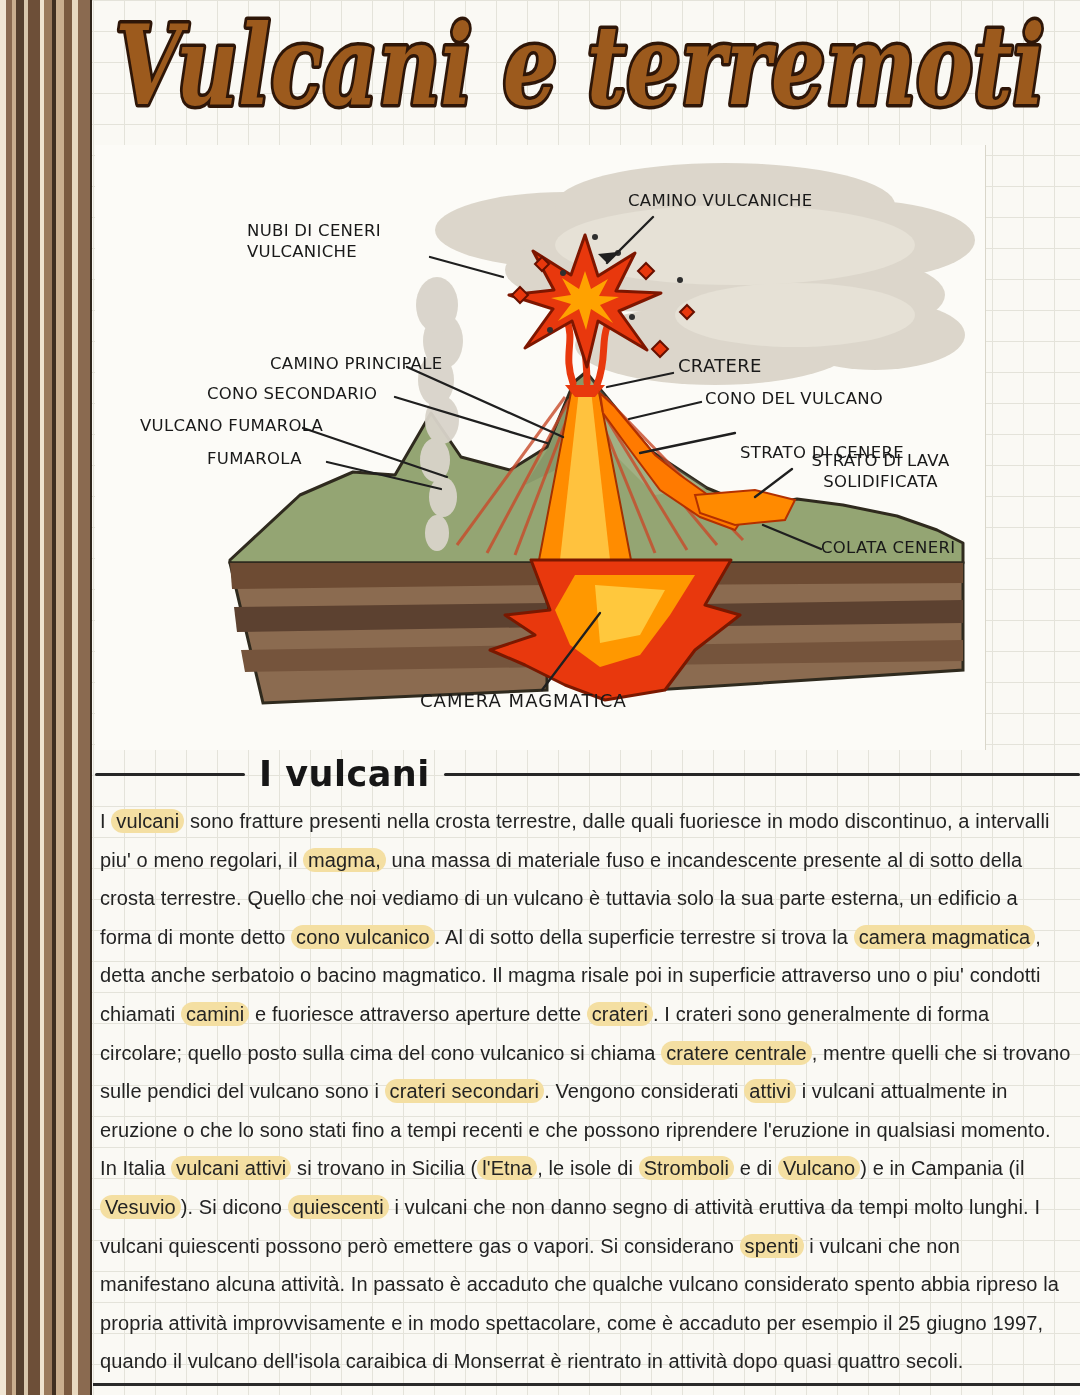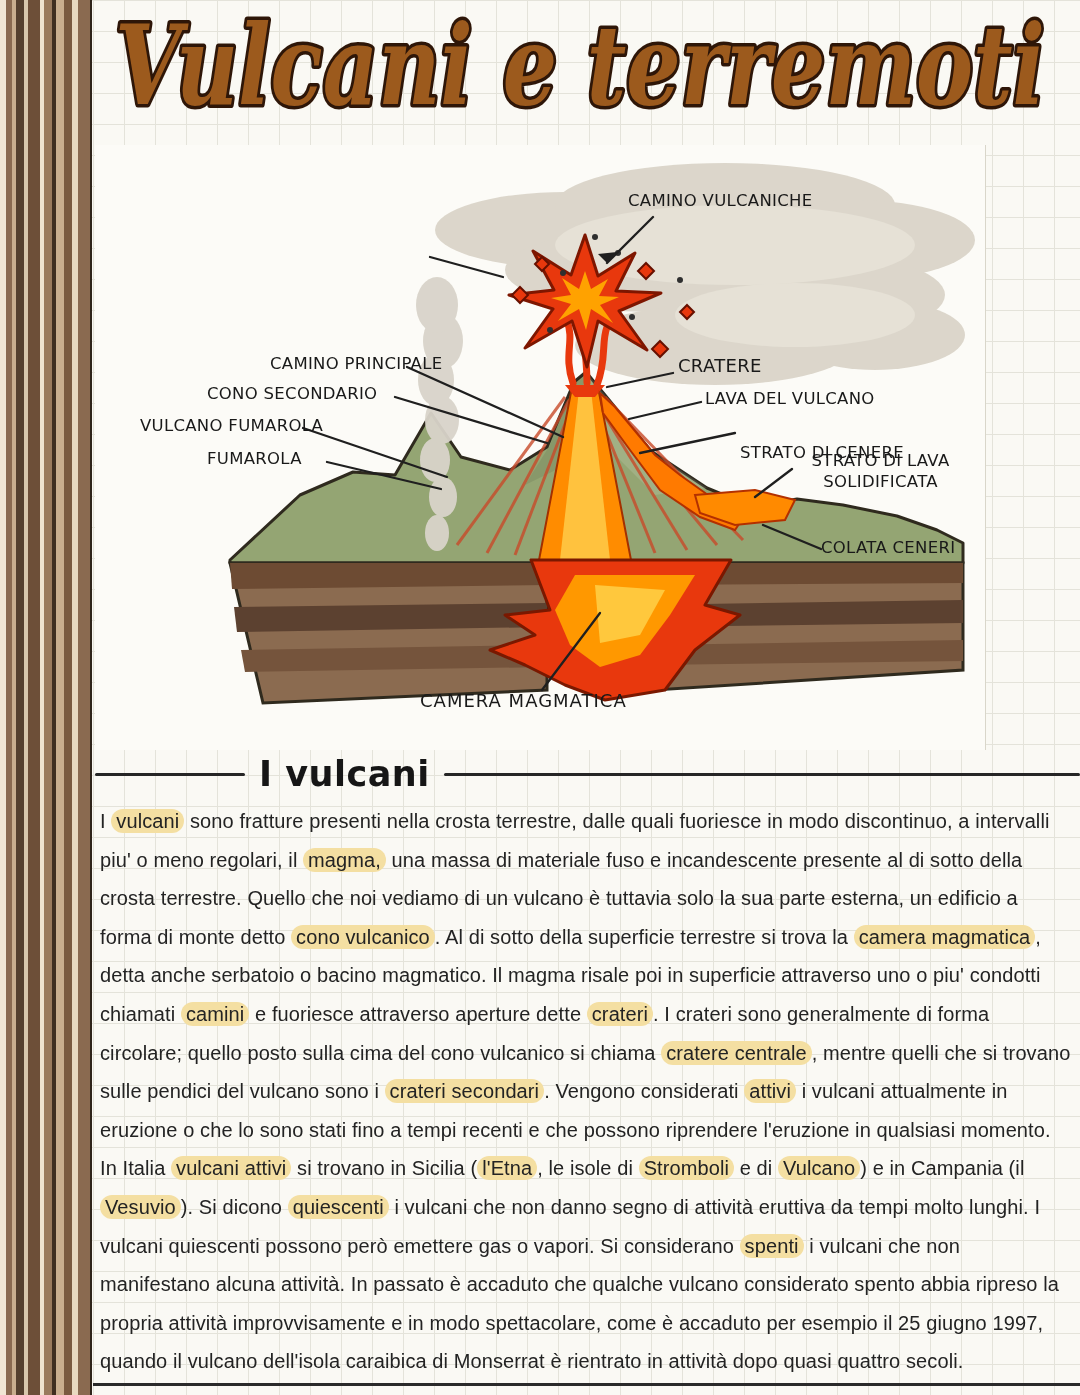--- a/index.html
+++ b/index.html
@@ -152,27 +152,28 @@
         <line x1="232" y1="317" x2="346" y2="344"></line>
         <line x1="578" y1="228" x2="512" y2="242"></line>
         <line x1="606" y1="257" x2="534" y2="274"></line>
         <line x1="640" y1="288" x2="545" y2="308"></line>
         <line x1="697" y1="324" x2="660" y2="352"></line>
         <line x1="726" y1="404" x2="668" y2="380"></line>
         <line x1="447" y1="545" x2="505" y2="468"></line>
       </g>
     </svg>
 
+    <div class="dlabel wrap" style="left:152px;top:75px;width:150px;">NUBI DI CENERI VULCANICHE</div>
     <div class="dlabel" style="left:533px;top:45px;">CAMINO VULCANICHE</div>
     <div class="dlabel" style="left:175px;top:208px;">CAMINO PRINCIPALE</div>
     <div class="dlabel" style="left:112px;top:238px;">CONO SECONDARIO</div>
     <div class="dlabel" style="left:45px;top:270px;">VULCANO FUMAROLA</div>
     <div class="dlabel" style="left:112px;top:303px;">FUMAROLA</div>
     <div class="dlabel" style="left:583px;top:210px;font-size:18px;">CRATERE</div>
-    <div class="dlabel" style="left:610px;top:243px;">LAVA DEL VULCANO</div>
+    <div class="dlabel" style="left:610px;top:243px;">CONO DEL VULCANO</div>
     <div class="dlabel" style="left:645px;top:273px;margin-top:24px;">STRATO DI CENERE</div>
     <div class="dlabel wrap" style="left:698px;top:305px;width:175px;text-align:center;">STRATO DI LAVA SOLIDIFICATA</div>
     <div class="dlabel" style="left:726px;top:392px;">COLATA CENERI</div>
     <div class="dlabel" style="left:325px;top:545px;font-size:18px;letter-spacing:1px;">CAMERA MAGMATICA</div>
   </div>
 
   <div class="section-head">
     <span class="rule left"></span>
     <h2>I vulcani</h2>
     <span class="rule right"></span>

